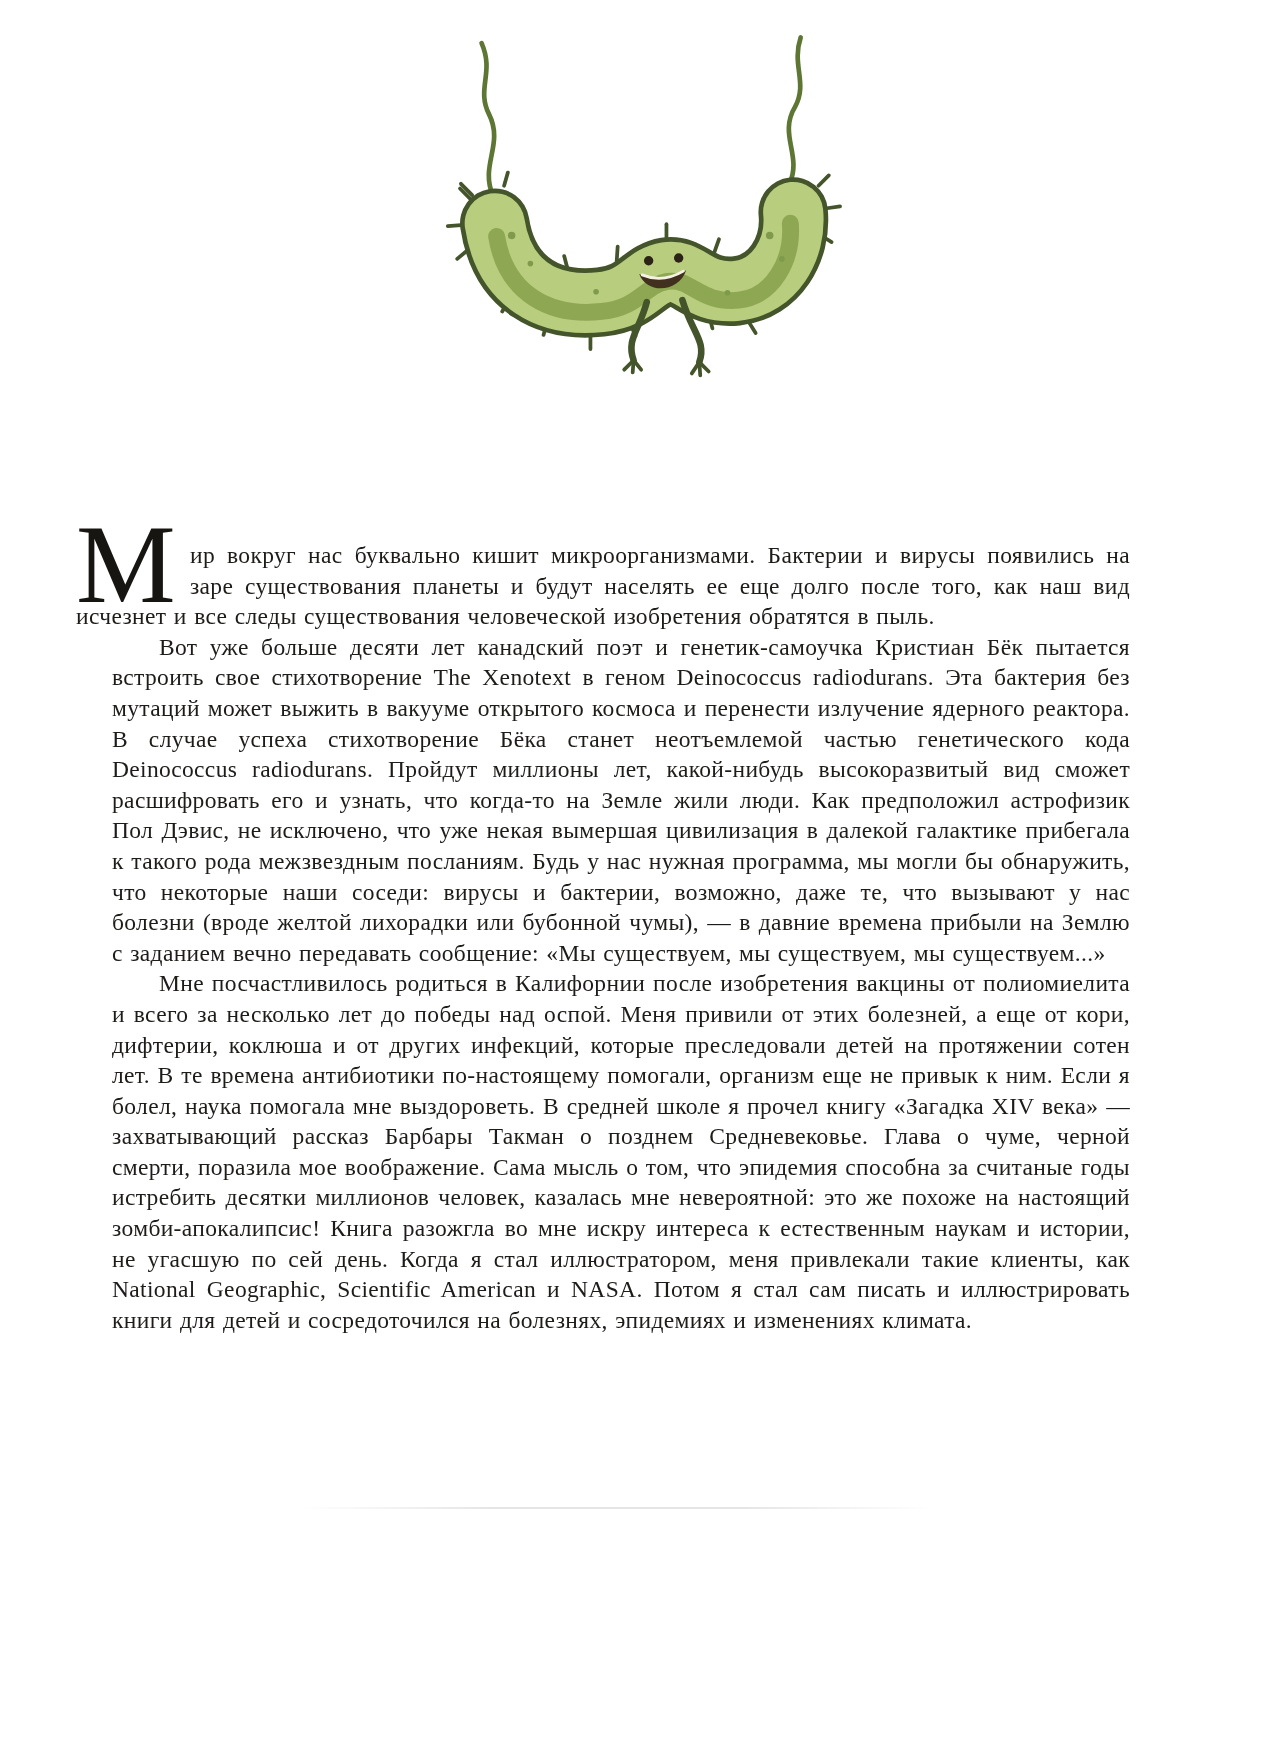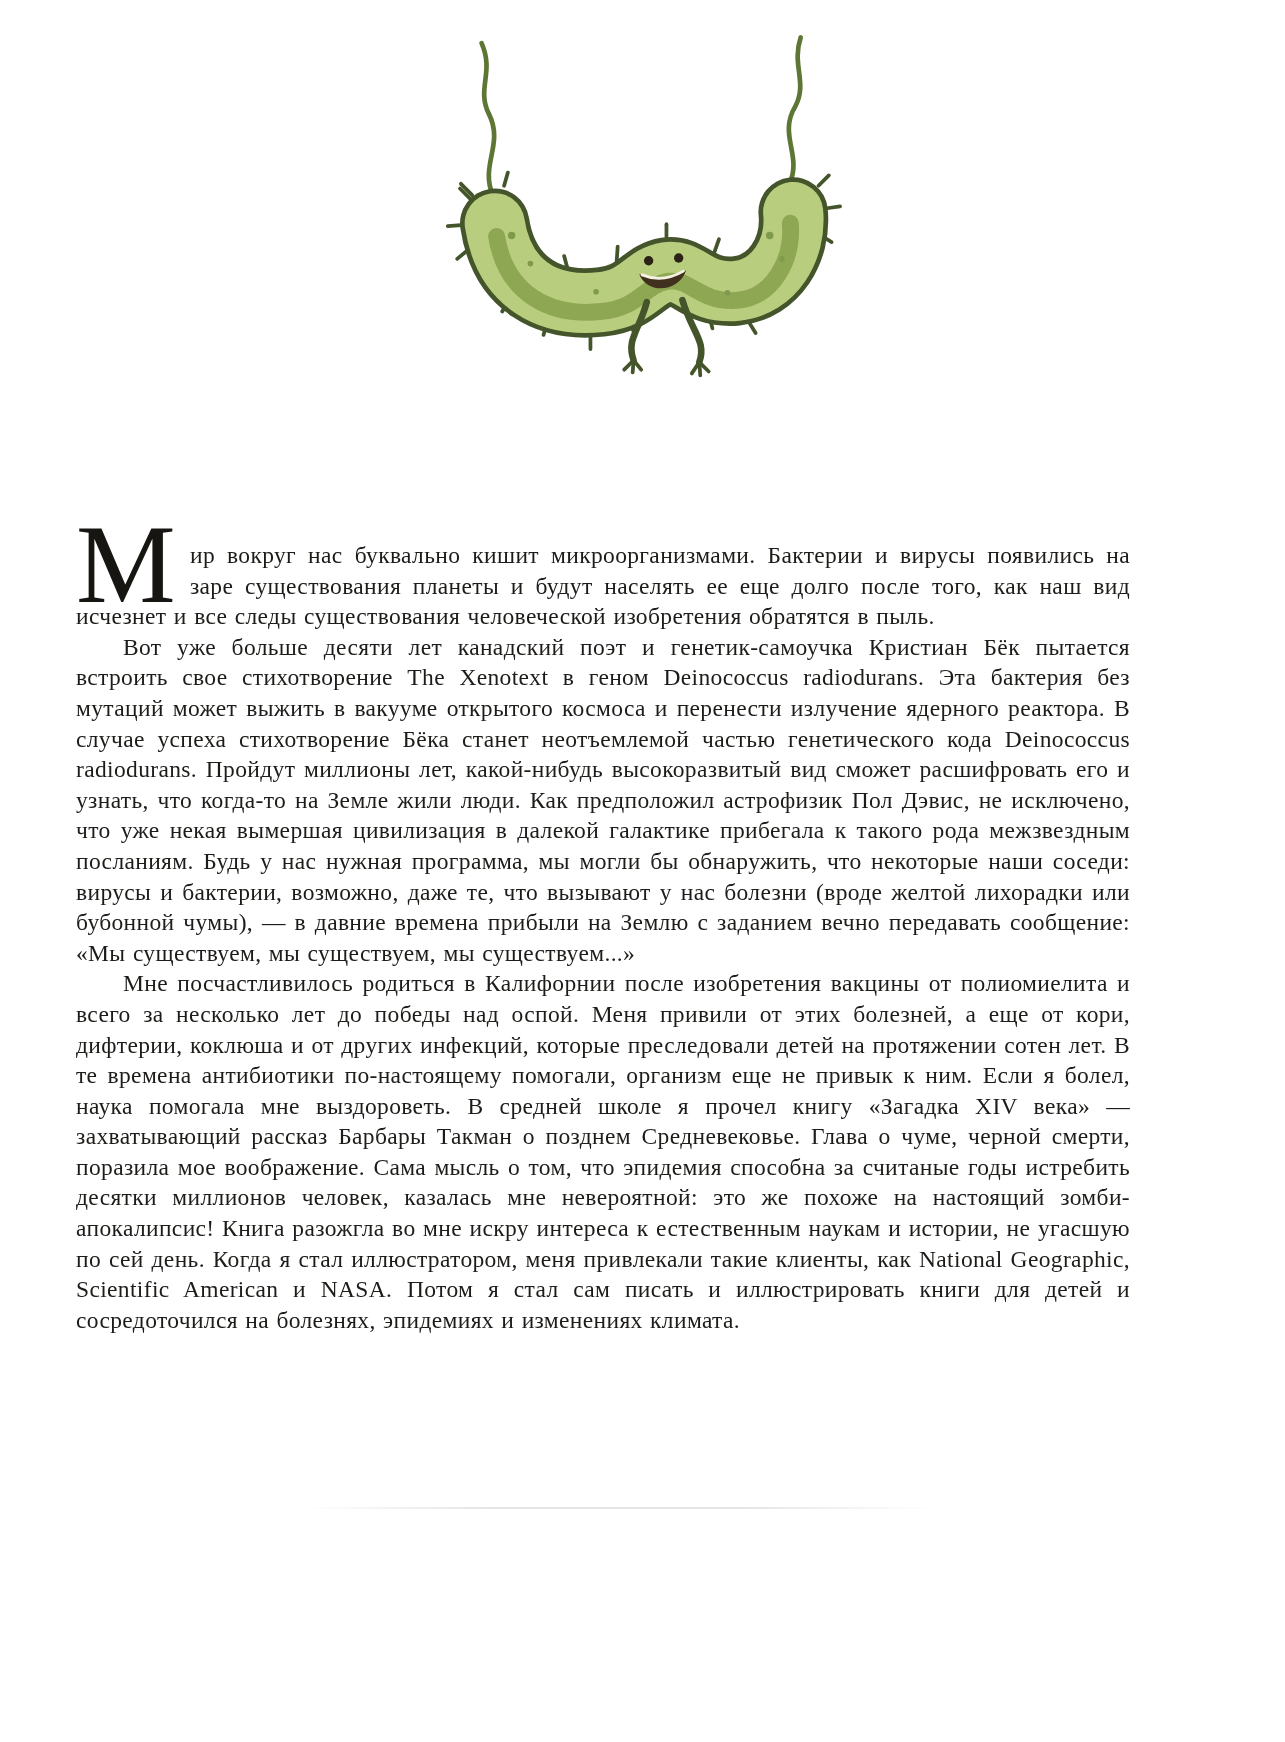--- a/index.html
+++ b/index.html
@@ -34,20 +34,21 @@
     text-align: justify;
     letter-spacing: 0.015em;
     word-spacing: 0.05em;
   }
   .text-block p {
     margin: 0;
     padding: 0;
   }
   .text-block p.indented {
     text-indent: 47px;
+    margin-left: 36px;
   }
   .dropcap-float {
     float: left;
     height: 61px;
     padding-right: 14px;
   }
   .dropcap-glyph {
     display: block;
     font-size: 112px;
     line-height: 112px;

